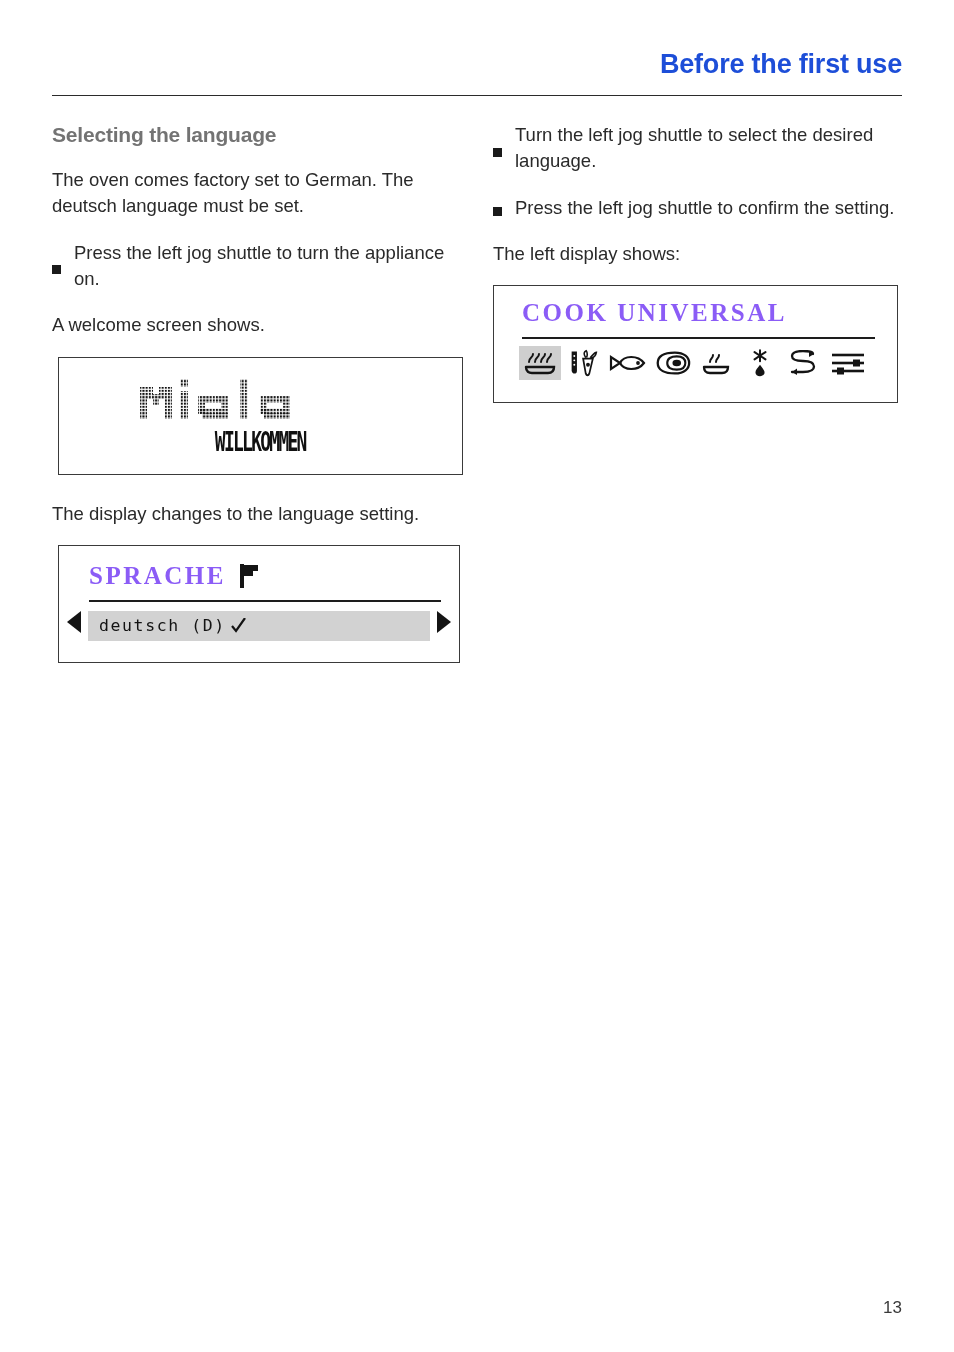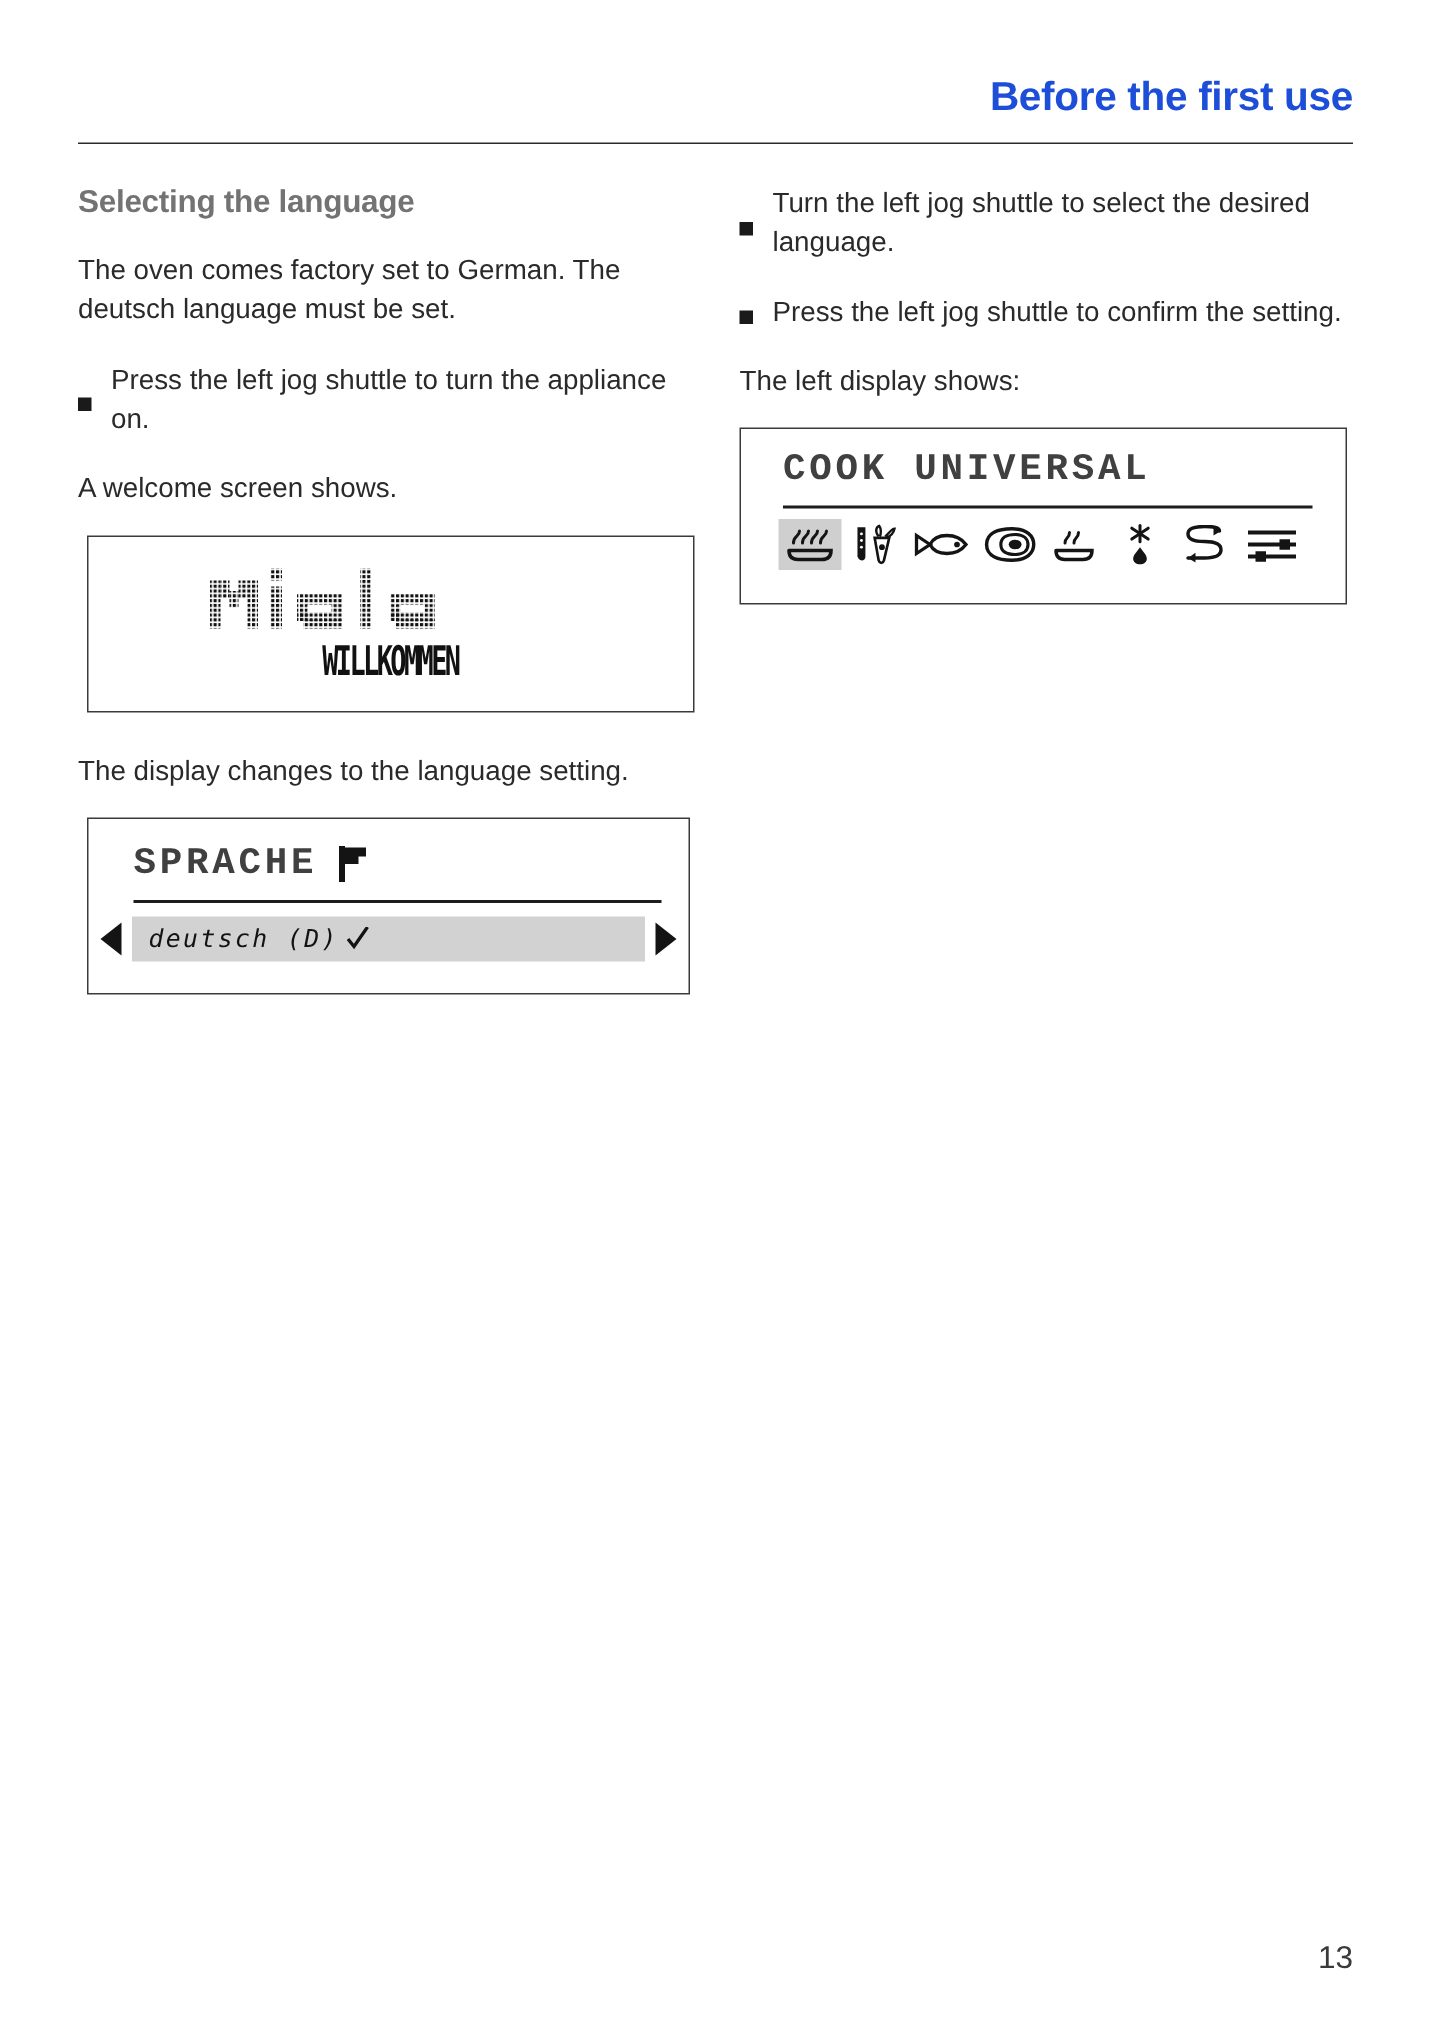--- a/index.html
+++ b/index.html
@@ -129,43 +129,41 @@
     margin: 2px 0 0 6px;
     padding: 13px 0 0 0;
   }
   .sprache-title-row {
     display: flex;
     align-items: center;
     padding-left: 30px;
     height: 34px;
   }
   .lcd-title {
-    font-family: Liberation Mono, monospace;
+    font-family: Liberation Serif, serif;
     font-size: 25px;
     font-weight: bold;
     letter-spacing: 2.5px;
-    color: #404040;
+    color: #8b5cf6;
     line-height: 1;
   }
   .flag-icon {
     margin-left: 14px;
     width: 19px;
     height: 24px;
     display: inline-block;
   }
   .sprache-rule {
     margin: 7px 18px 0 30px;
     border-bottom: 2px solid #1d1d1d;
   }
   .sprache-select-row {
     display: flex;
-    align-items: center;
     margin-top: 9px;
     padding: 0 8px 0 8px;
-    font-style: italic;
   }
   .arrow-left, .arrow-right {
     width: 0; height: 0;
     flex: 0 0 auto;
   }
   .arrow-left {
     border-top: 11px solid transparent;
     border-bottom: 11px solid transparent;
     border-right: 14px solid #141414;
   }
@@ -232,21 +230,21 @@
   .cook-icon.selected {
     background: #cfcfcf;
   }
   .cook-icon svg { display: block; }
 
   
   .page-number {
     position: absolute;
     right: 52px;
     bottom: 34px;
-    font-size: 21px;
+    font-size: 17px;
     color: #3a3a3a;
   }
 </style>
 </head>
 <body>
 
 <div class="page-header">
   <div class="page-header-title">Before the first use</div>
   <div class="page-header-rule"></div>
 </div>

